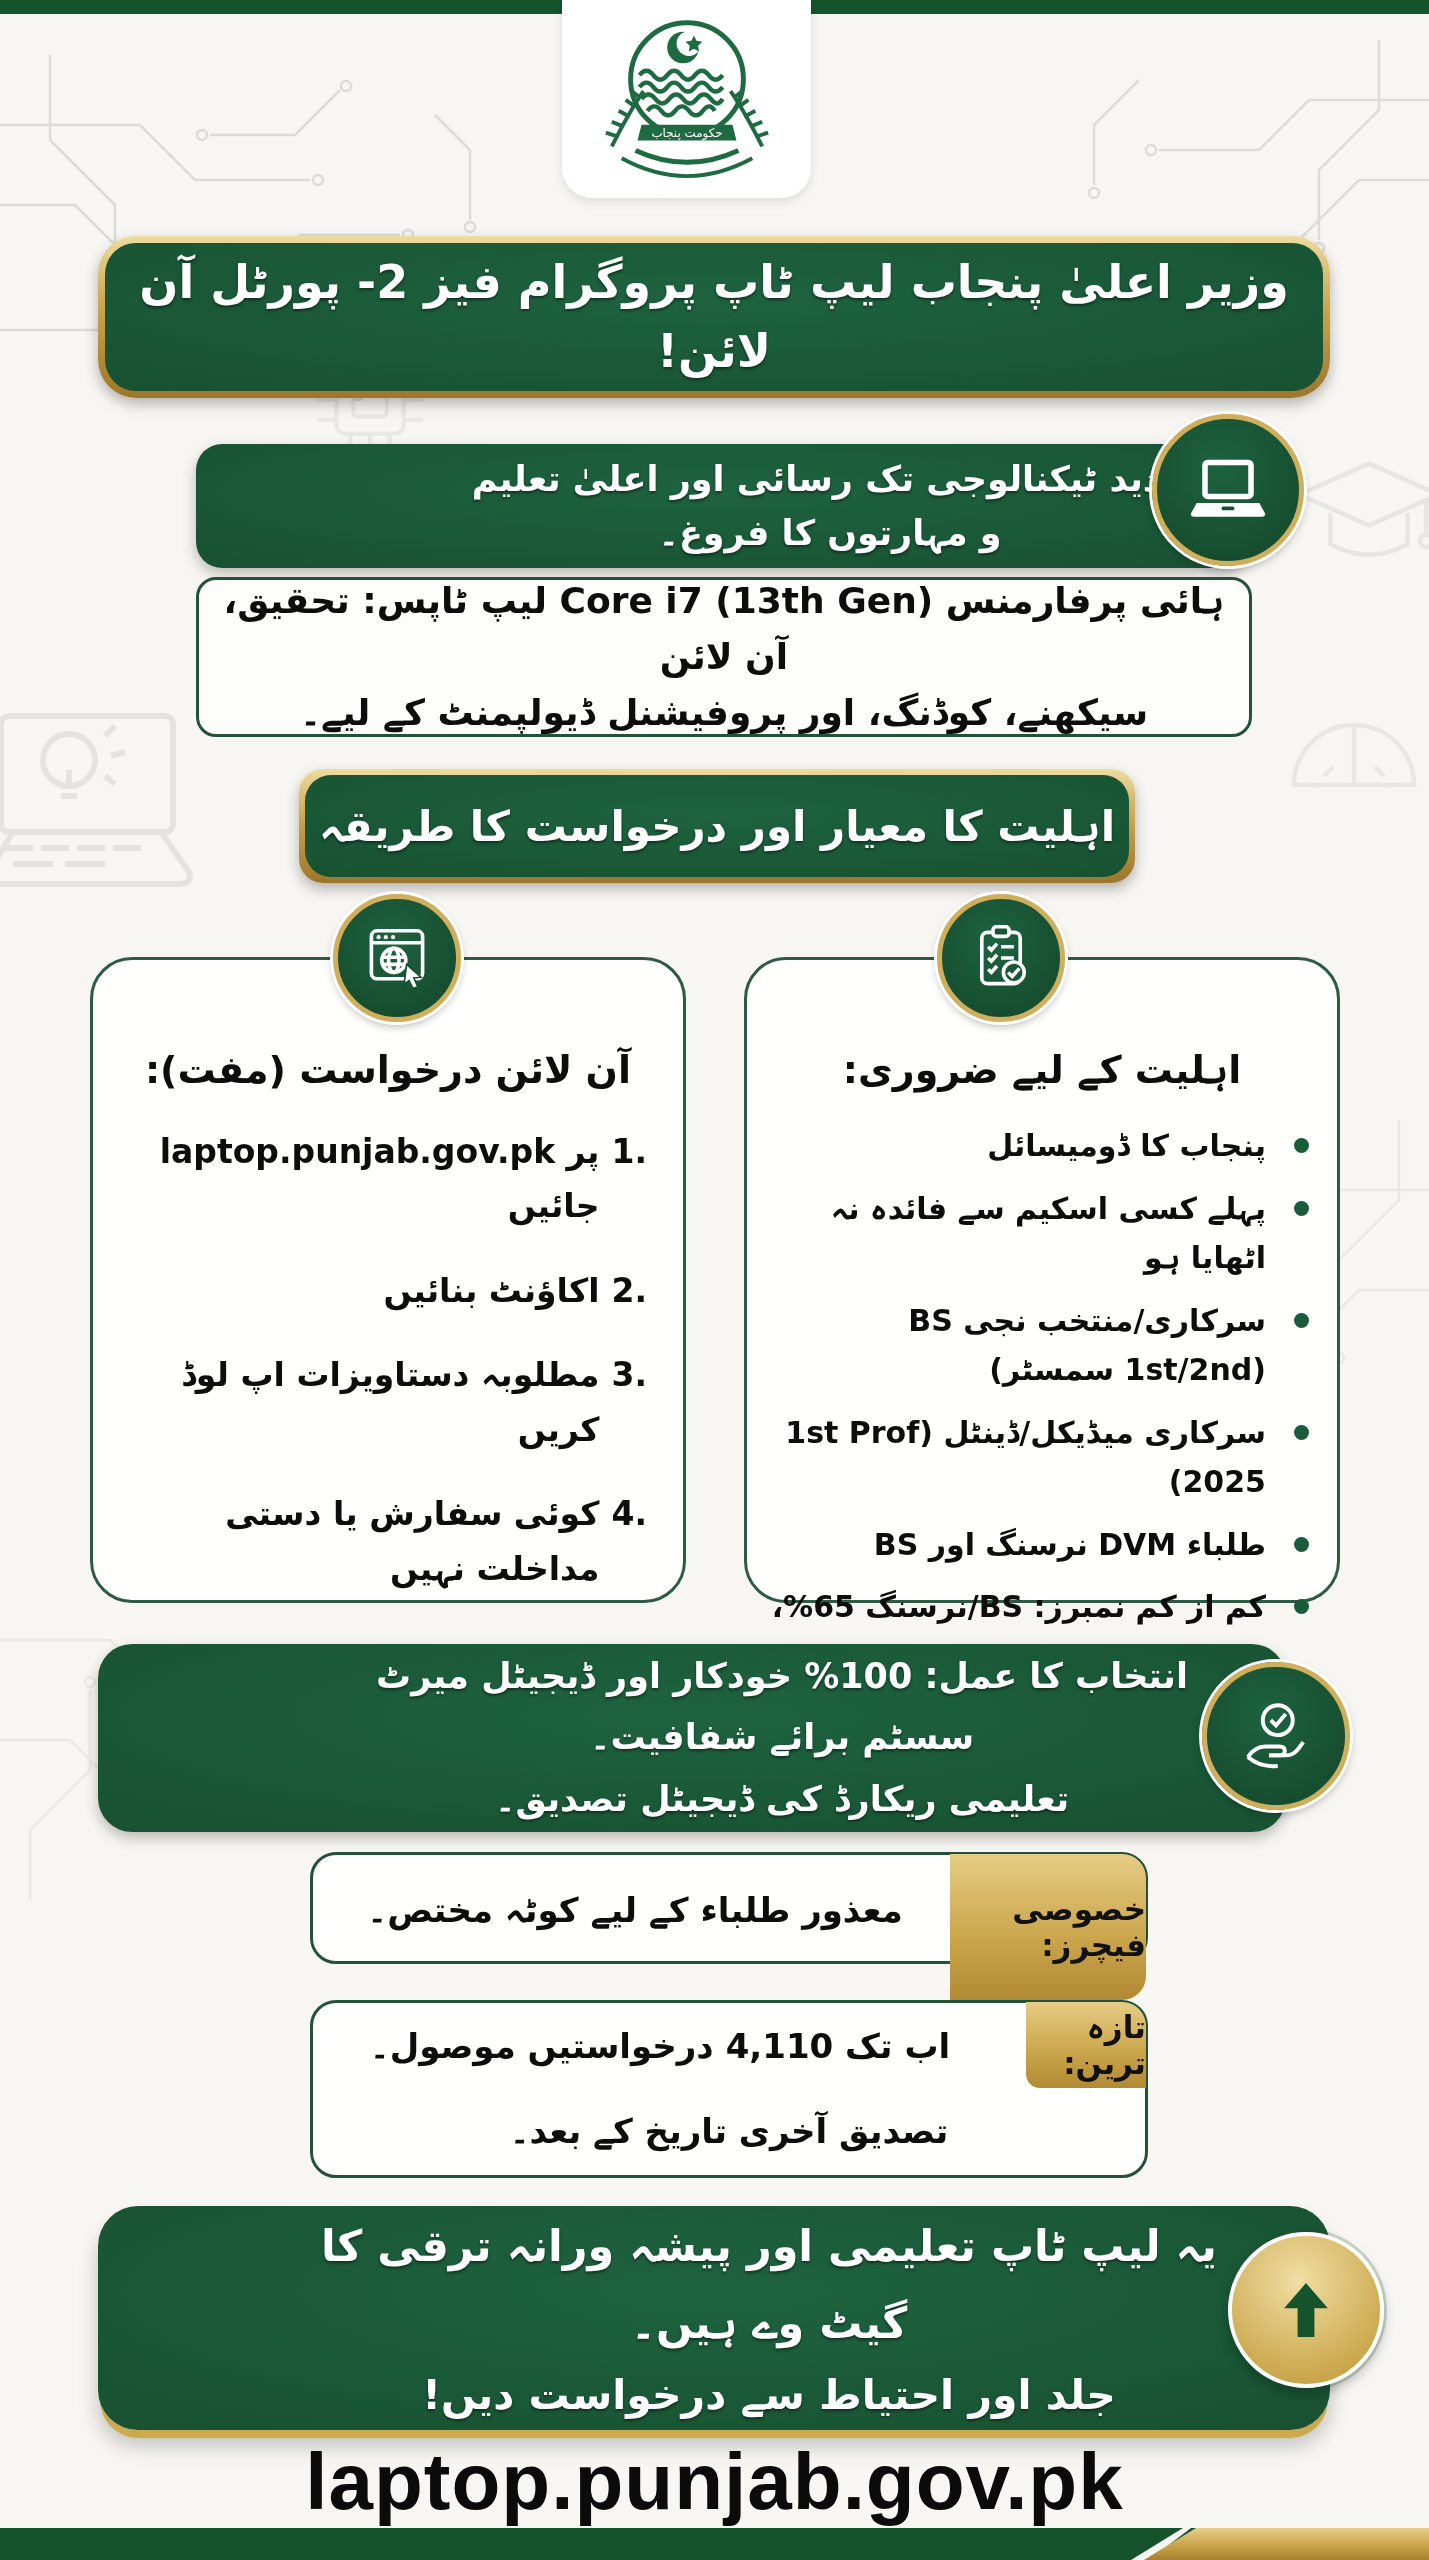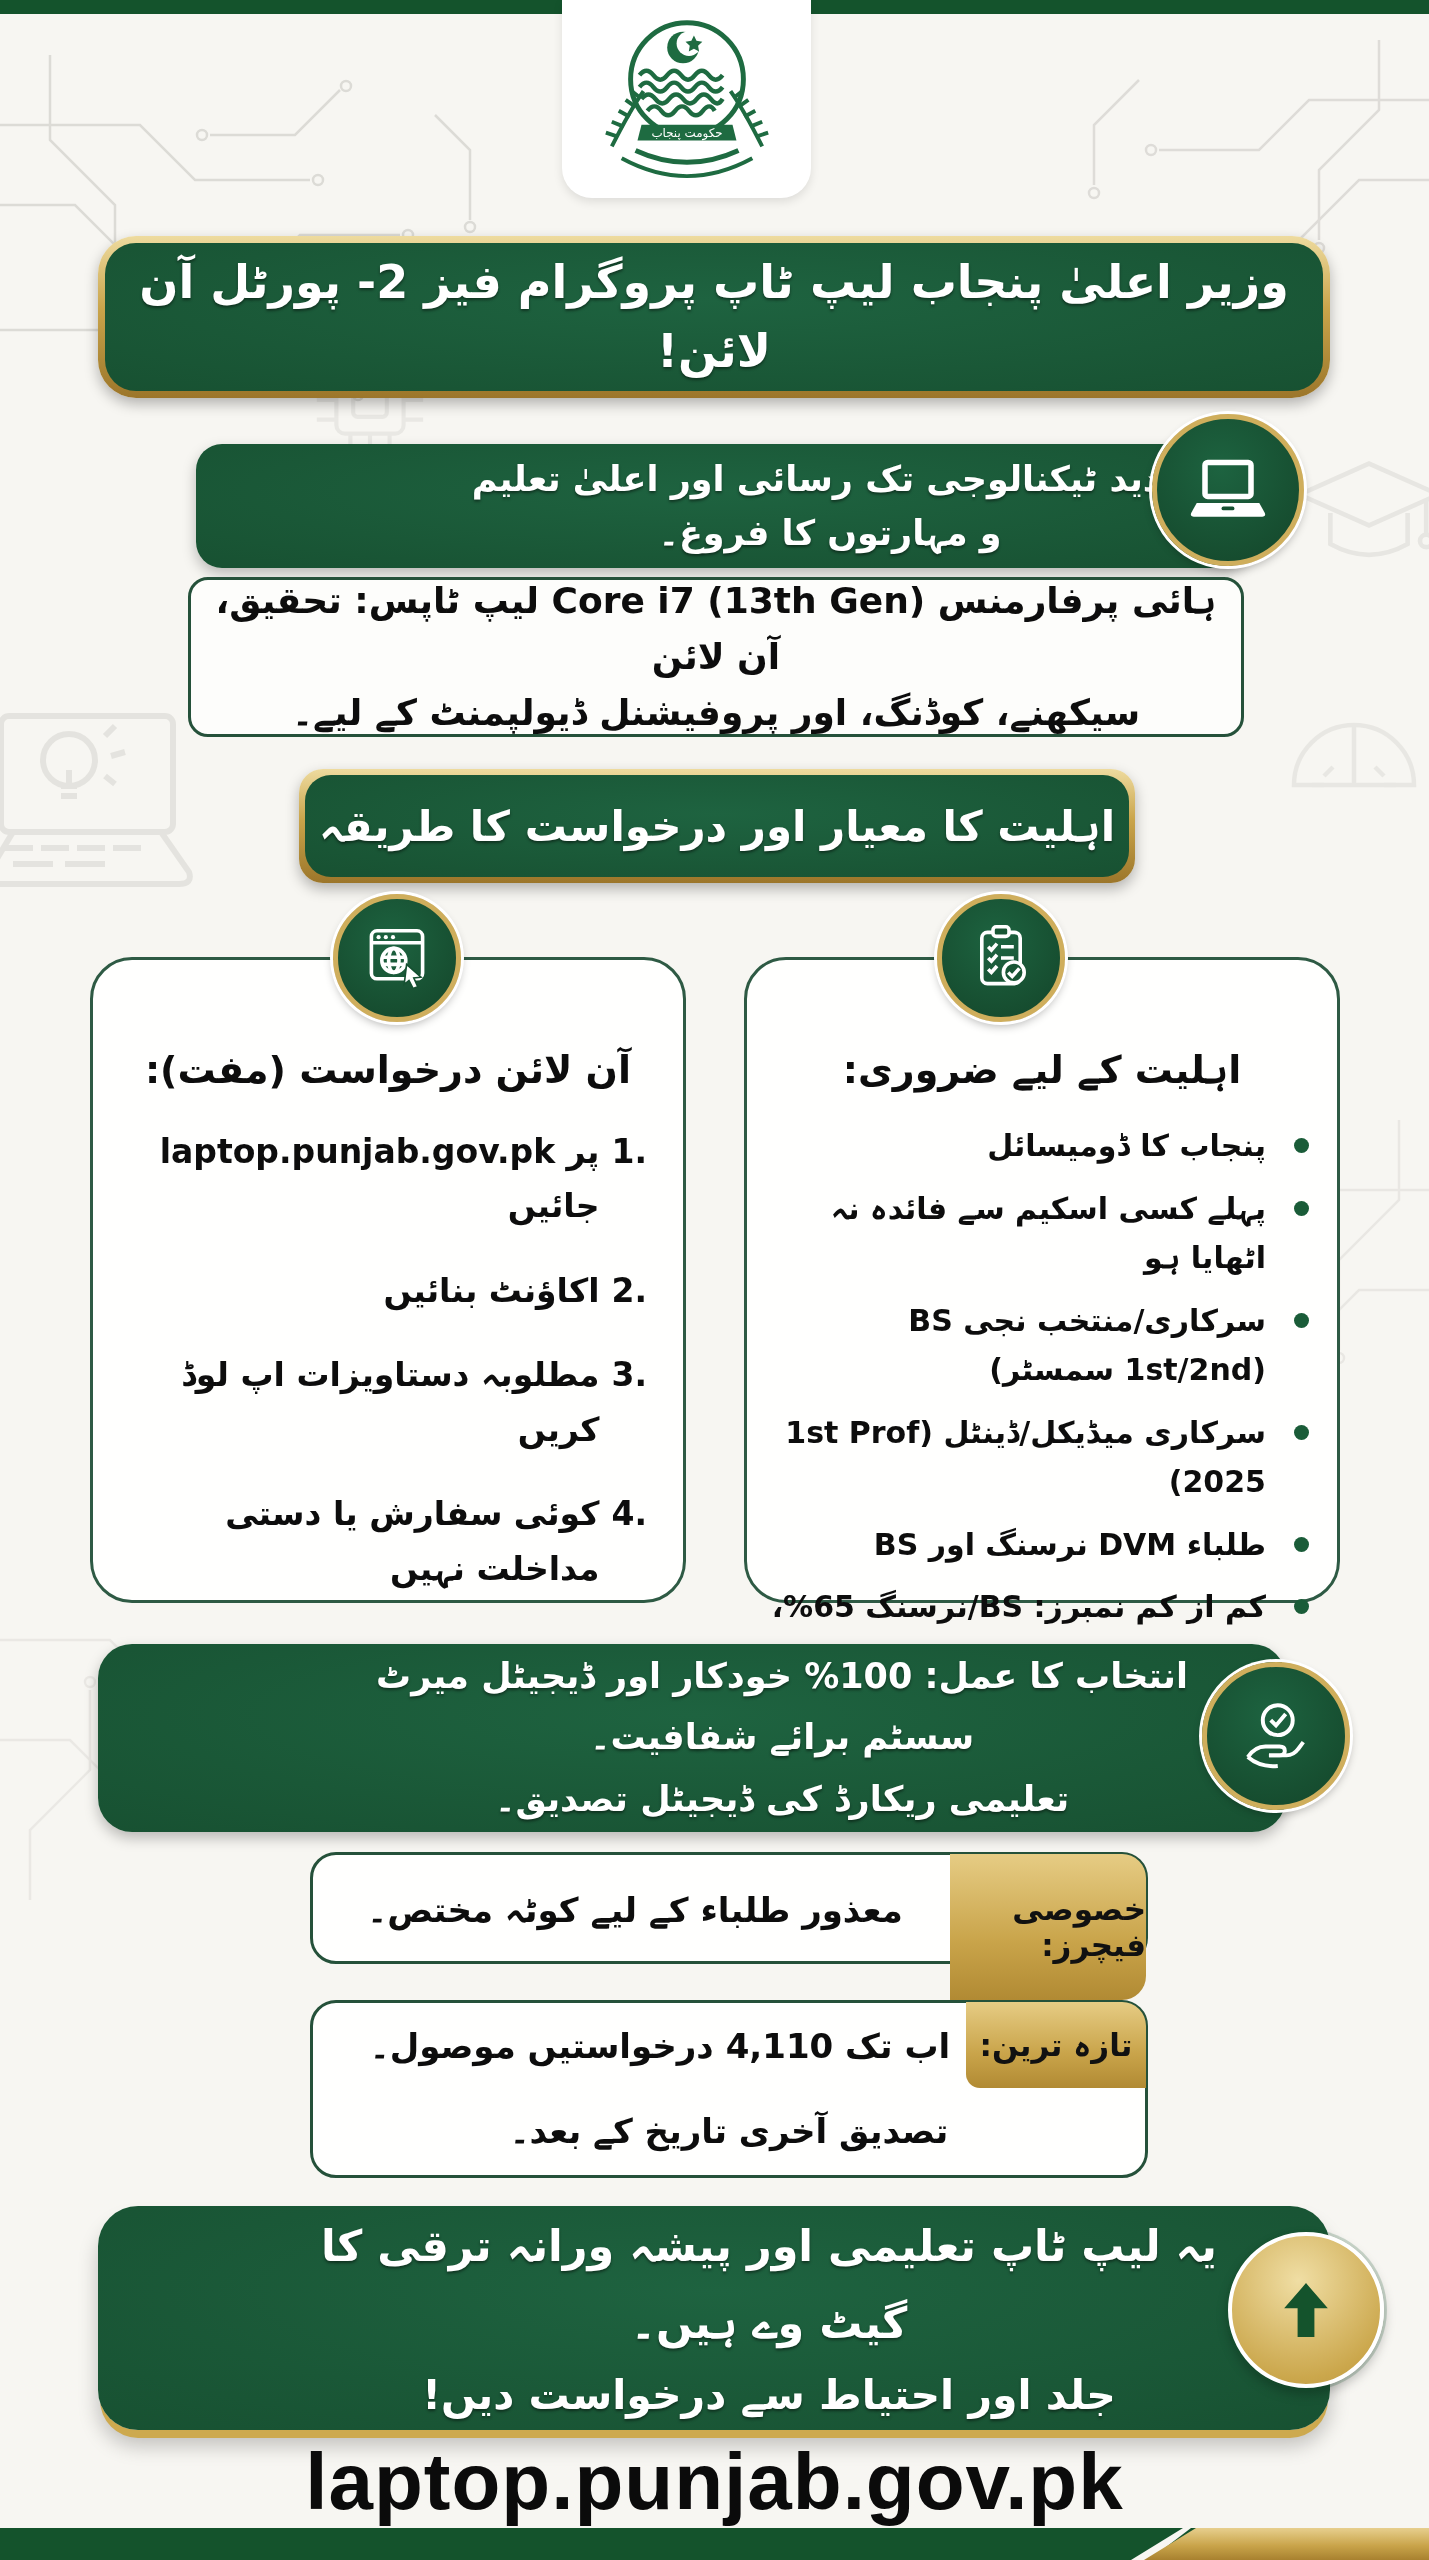--- a/index.html
+++ b/index.html
@@ -53,21 +53,21 @@
   .u{direction:rtl;unicode-bidi:plaintext;}
   .white-urdu{color:#ffffff;font-weight:bold;text-shadow:0 2px 3px rgba(0,0,0,.45);text-align:center;}
   
   .title-banner{left:98px;top:236px;width:1232px;height:162px;}
   .title-banner .green-inner{font-size:46px;line-height:1.5;}
   
   .feature-banner{left:196px;top:444px;width:1052px;height:124px;border-radius:26px;padding:0 54px 0 160px;}
   .feature-banner .txt{font-size:35px;line-height:1.55;width:100%;padding-left:110px;}
   
   .specs-box{
-    position:absolute;left:188px;top:577px;width:1056px;height:160px;
+    position:absolute;left:196px;top:577px;width:1056px;height:160px;
     background:#fdfdfb;border:3px solid #25513a;border-radius:20px;
     display:flex;flex-direction:column;align-items:center;justify-content:center;
     color:#0d0d0d;font-weight:bold;font-size:36px;line-height:1.55;text-align:center;
   }
   
   .elig-header{left:299px;top:769px;width:836px;height:114px;border-radius:24px;padding:6px;}
   .elig-header .green-inner{border-radius:26px;font-size:42px;}
   
   .card{
     position:absolute;width:596px;height:646px;background:#fffffe;
@@ -105,21 +105,21 @@
   }
   .special-box{left:310px;top:1852px;width:838px;height:112px;}
   .latest-box{left:310px;top:2000px;width:838px;height:178px;}
   .gold-label{
     position:absolute;right:-1px;top:-1px;
     background:linear-gradient(180deg,#e6cc84 0%,#c9a44a 60%,#b18a33 100%);
     display:flex;align-items:center;justify-content:center;
     font-size:31px;font-weight:bold;color:#111;
   }
   .special-box .gold-label{width:196px;height:146px;border-radius:0 24px 24px 0;}
-  .latest-box .gold-label{width:180px;height:86px;border-radius:0 24px 0 14px;}
+  .latest-box .gold-label{width:120px;height:86px;border-radius:0 24px 0 14px;}
   .special-box .box-text{
     position:absolute;left:8px;right:196px;top:0;height:110px;
     display:flex;align-items:center;justify-content:center;
     font-size:34px;font-weight:bold;color:#0d0d0d;
   }
   .latest-box .line1{
     position:absolute;left:14px;right:152px;top:0;height:86px;
     display:flex;align-items:center;justify-content:center;
     font-size:34px;font-weight:bold;color:#0d0d0d;
   }

